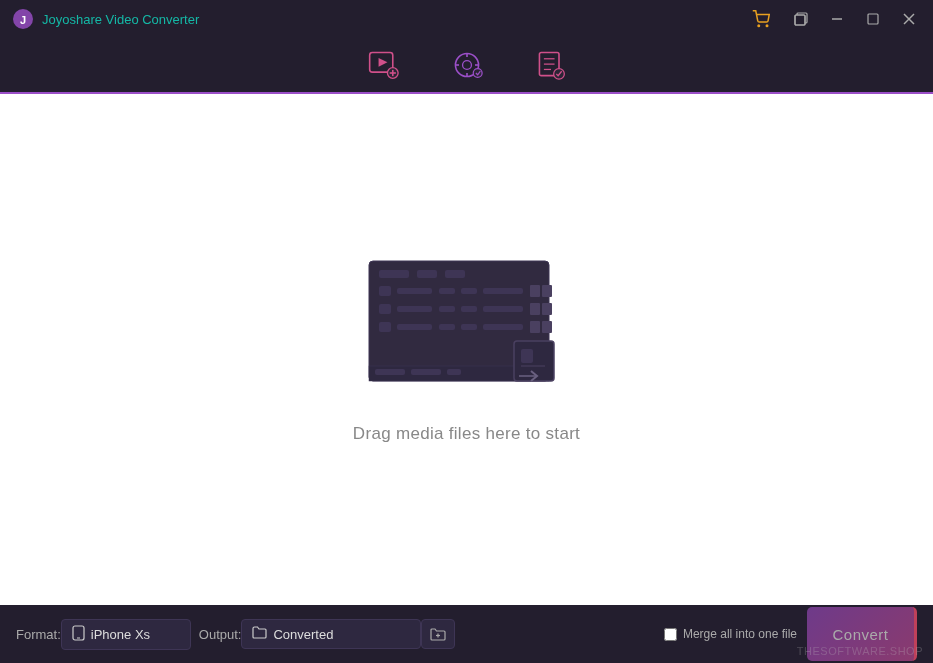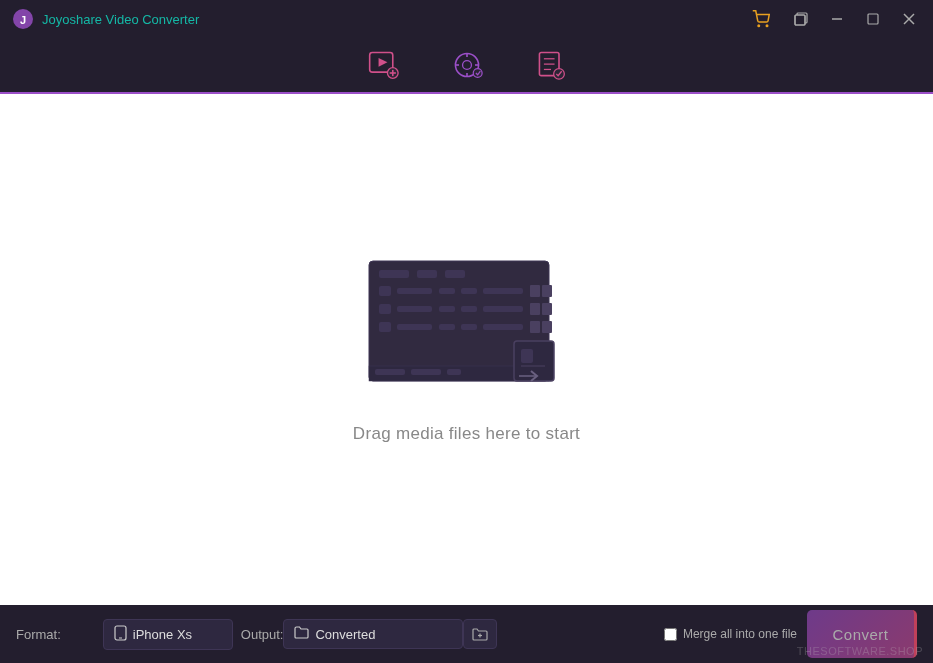--- a/index.html
+++ b/index.html
@@ -142,21 +142,20 @@
     #format-value-box {
       display: flex;
       align-items: center;
       background: #2e2840;
       border: 1px solid #3e3555;
       border-radius: 4px;
       padding: 5px 10px;
       gap: 6px;
       min-width: 130px;
       cursor: pointer;
-      margin-left: 42px;
     }
 
     #format-value-box .phone-icon {
       color: #ccc;
       font-size: 13px;
     }
 
     #format-text {
       color: #ddd;
       font-size: 13px;
@@ -216,21 +215,21 @@
     }
 
     #merge-label {
       color: #aaa;
       font-size: 12px;
       white-space: nowrap;
     }
 
     #convert-btn {
       min-width: 110px;
-      height: 48px;
+      height: 54px;
       background: linear-gradient(135deg, #6e3a8a, #8a3a6e);
       border: none;
       border-radius: 5px;
       color: #aaa;
       font-size: 15px;
       font-weight: 500;
       cursor: pointer;
       margin-left: 10px;
       letter-spacing: 0.5px;
       border-right: 3px solid #c0405a;

